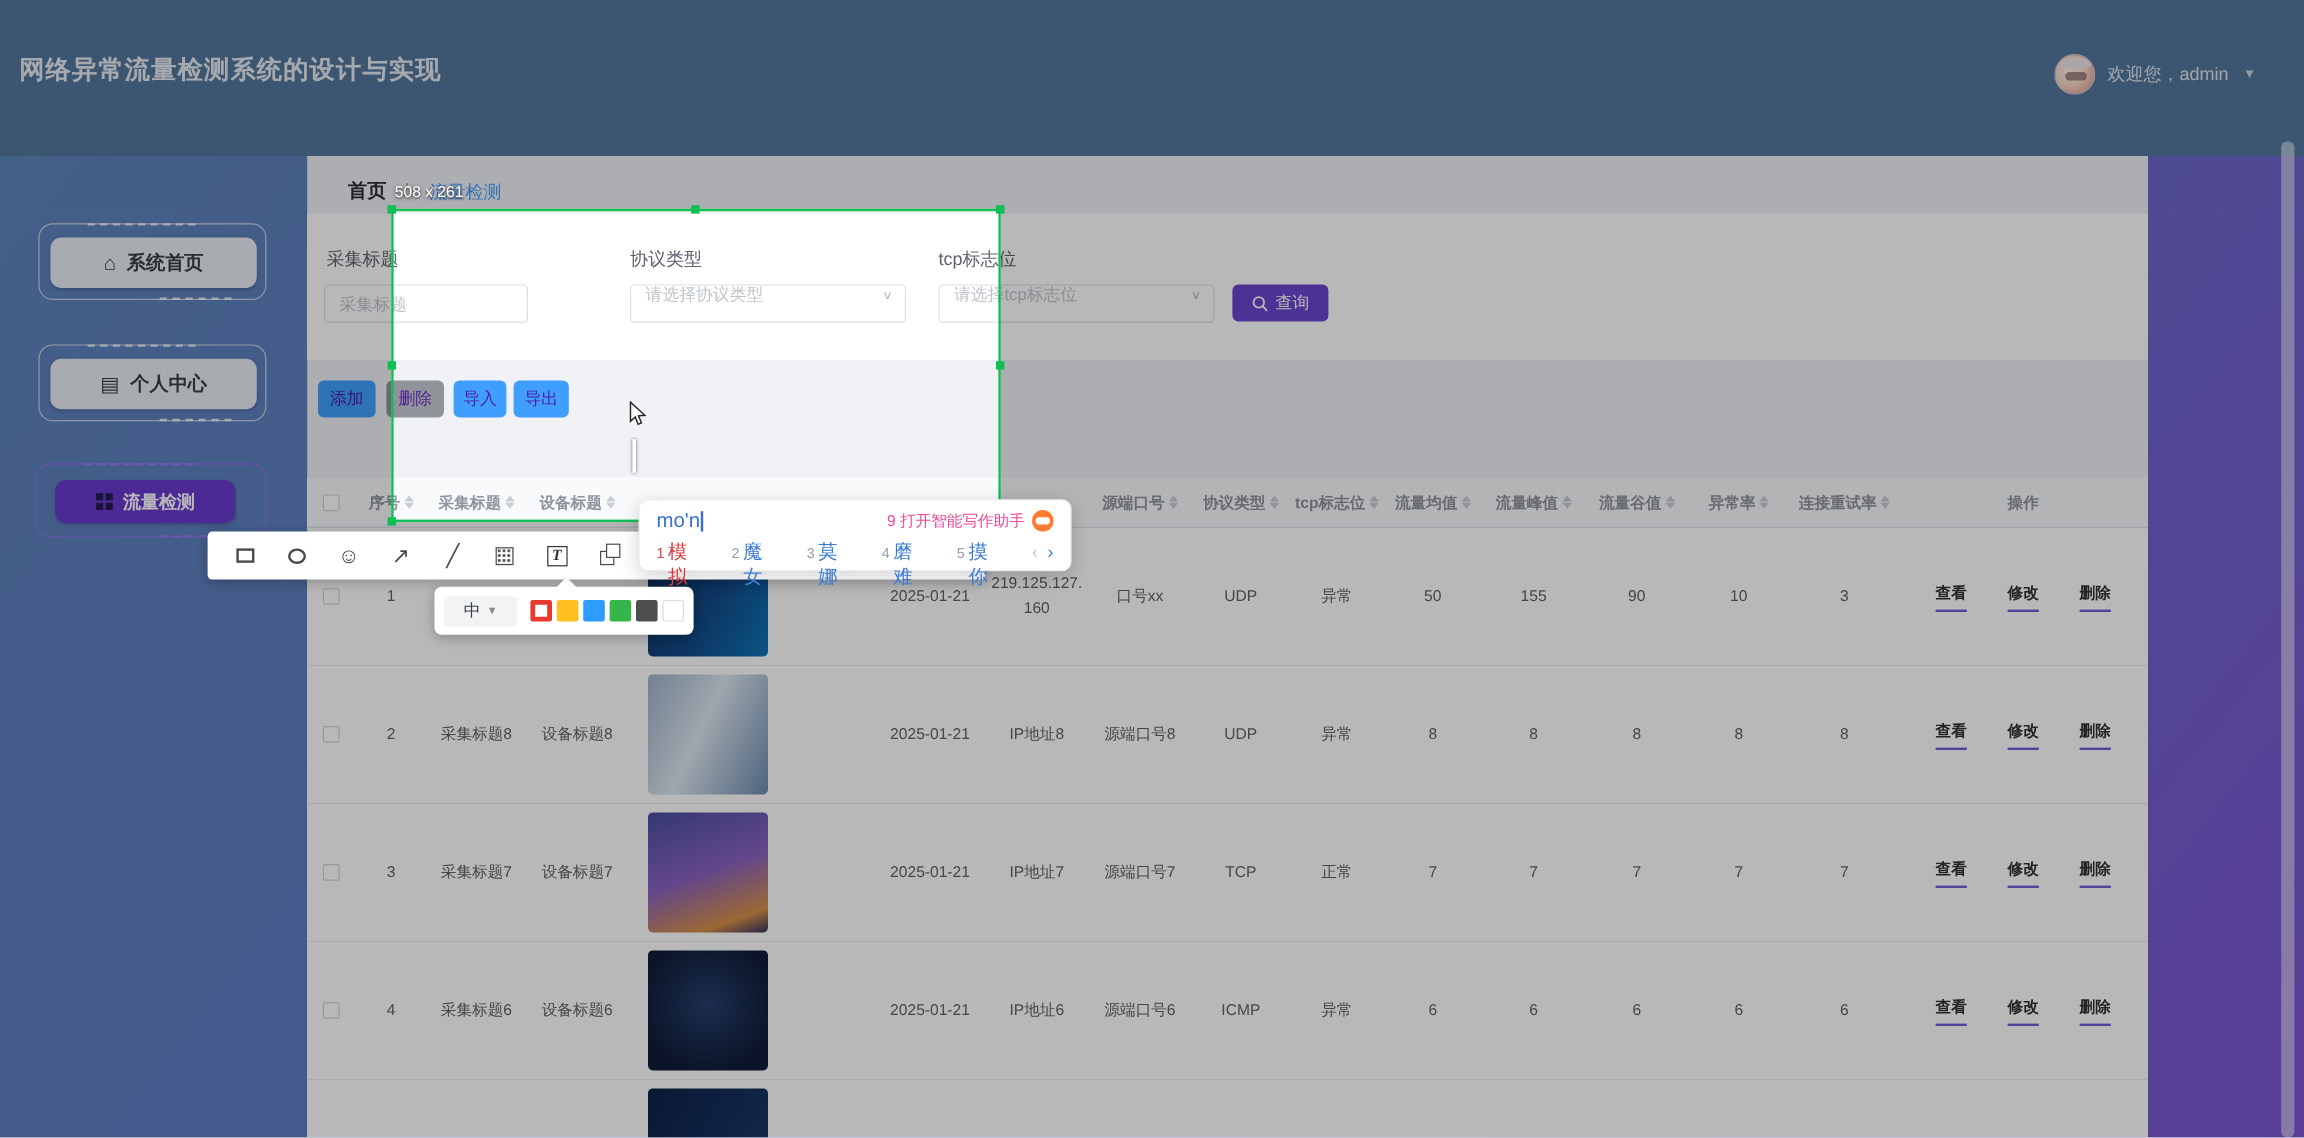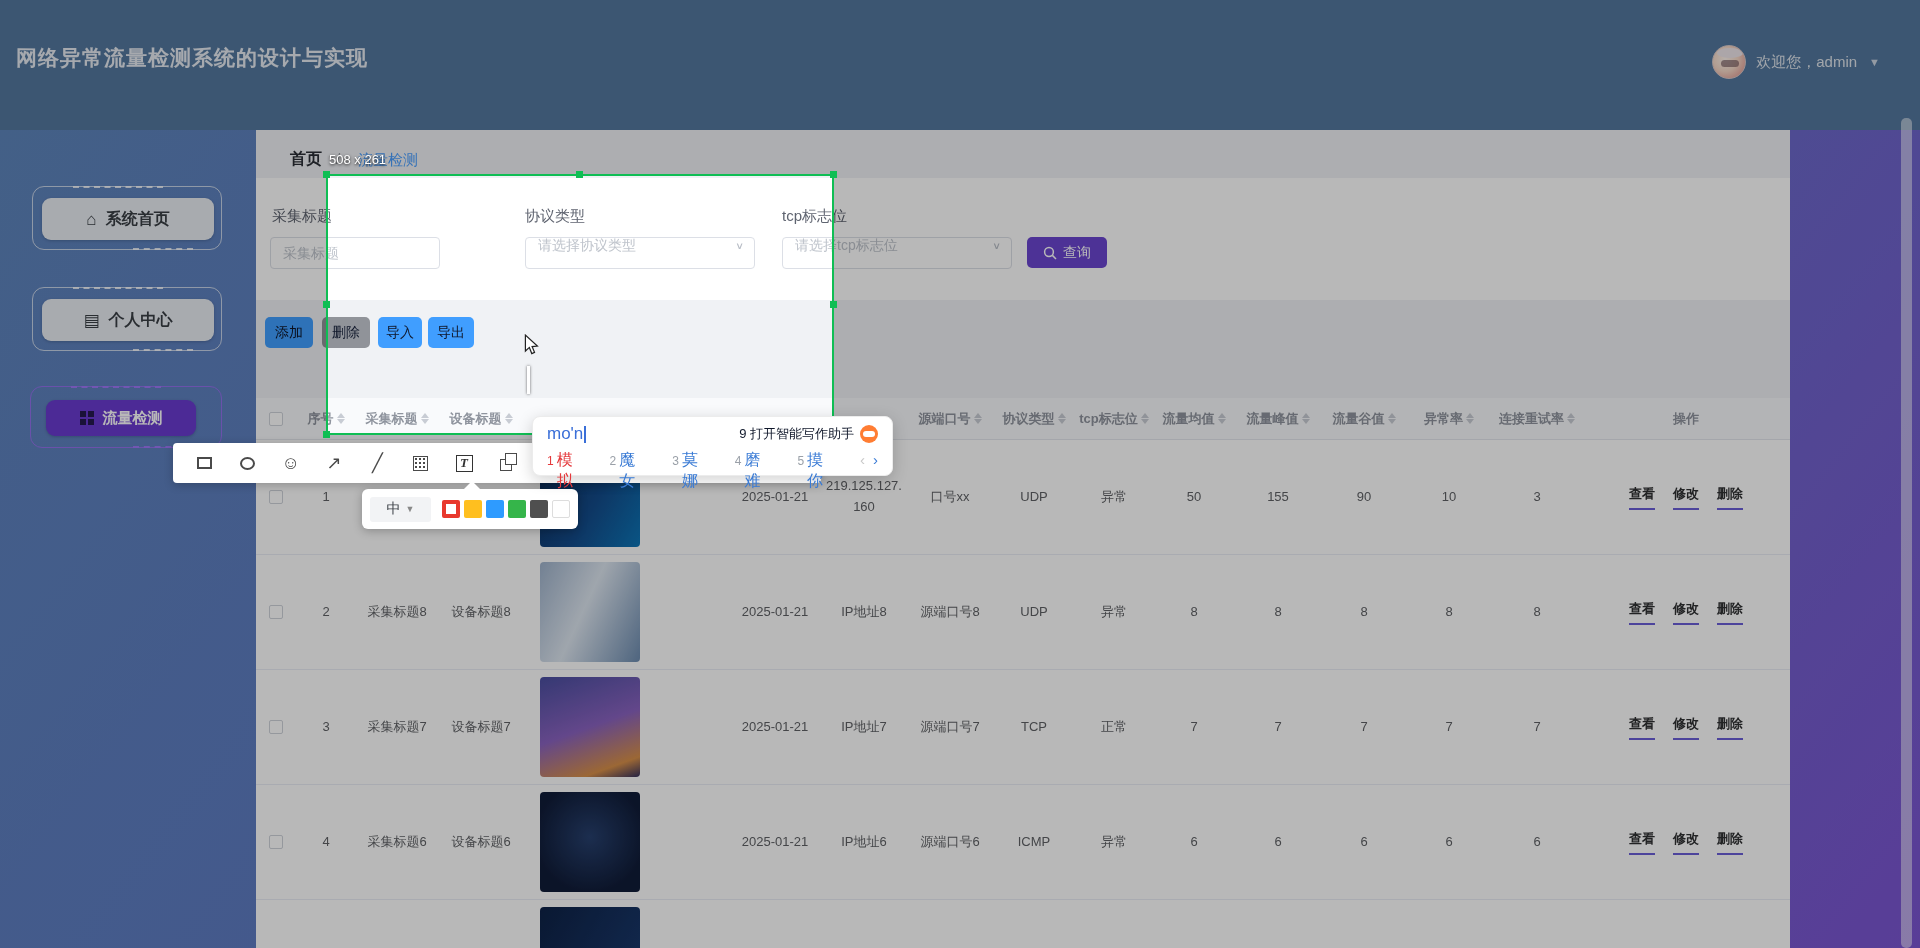--- a/index.html
+++ b/index.html
@@ -45,21 +45,21 @@
   .f-input { top:237px; height:32px; border:1px solid #dcdfe6; border-radius:4px; background:#fff;
              font-size:14px; color:#606266; padding:0 12px; outline:none; font-family:inherit;}
   .f-input::placeholder { color:#bfc4cc; }
   .f-select { top:237px; height:32px; border:1px solid #dcdfe6; border-radius:4px; background:#fff;
               display:flex; align-items:center; justify-content:space-between; padding:0 10px 14px 12px;
               font-size:14px; color:#bfc4cc; }
   .sel-caret { color:#b8bdc6; font-size:12px; transform:scaleY(.8); }
   #search-btn { left:1027px; top:237px; width:80px; height:31px; background:#6b46d0; border:none; border-radius:5px;
                 color:#fff; font-size:14px; display:flex; align-items:center; justify-content:center; gap:6px; cursor:pointer; font-family:inherit;}
 
-  .act-btn { top:317px; height:31px; border:none; border-radius:5px; color:#0f172a; font-size:14px; cursor:pointer; font-family:inherit; }
+  .act-btn { top:317px; height:31px; border:none; border-radius:5px; color:#4c1d95; font-size:14px; cursor:pointer; font-family:inherit; }
   .blue { background:#409eff; } .gray { background:#909399; }
 
   
   #table-card { left:256px; top:398px; width:1534px; height:550px; background:#fff; }
   .thead { display:flex; height:42px; align-items:center; background:#f9fafc; border-bottom:1px solid #e4e7ed; }
   .th { display:flex; align-items:center; justify-content:center; gap:3px; font-size:13px; font-weight:bold; color:#8f949e; }
   .trow { display:flex; height:115px; align-items:center; border-bottom:1px solid #ebeef5; }
   .td { display:flex; align-items:center; justify-content:center; text-align:center; font-size:13px; color:#606266; line-height:1.6; }
   .c0{width:40px}.c1{width:60px}.c2{width:82px}.c3{width:86px}.c4{width:132px}.c5{width:72px}
   .c6{width:94px}.c7{width:84px}.c8{width:88px}.c9{width:80px}.c10{width:80px}.c11{width:80px}
@@ -68,21 +68,21 @@
   .cbx { width:14px; height:14px; border:1px solid #cfd3da; border-radius:2px; background:#fff; }
   .sort { display:inline-flex; flex-direction:column; gap:1px; }
   .sort i { width:0; height:0; border-left:4px solid transparent; border-right:4px solid transparent; display:block;}
   .sort .up { border-bottom:5px solid #c8ccd4; } .sort .dn { border-top:5px solid #c8ccd4; }
   .thumb { width:100px; height:100px; border-radius:4px; }
   .img1 { background:linear-gradient(120deg,#0c2a55 0%,#134b8a 55%,#0d76b8 100%); }
   .img2 { background:linear-gradient(115deg,#9fb3cc 0%,#dde6f0 45%,#6d8cb0 100%); }
   .img3 { background:linear-gradient(160deg,#4a4fa0 0%,#8a63c0 50%,#d8904a 85%,#33305e 100%); }
   .img4 { background:radial-gradient(circle at 50% 45%,#27406e 0%,#101c38 75%); }
   .img5 { background:linear-gradient(120deg,#0e2246 0%,#1b3c72 100%); }
-  .op { display:flex; gap:18px; }
+  .op { display:flex; gap:34px; }
   .op a { font-size:13px; font-weight:bold; color:#303133; text-decoration:none; border-bottom:2px solid #6b5fd8; padding-bottom:3px; cursor:pointer;}
 
   #v-scroll { left:1901px; top:118px; width:11px; height:830px; border-radius:5px; background:rgba(255,255,255,.5); }
 
   
   .dim { background:rgba(0,0,0,.28); z-index:40; }
   #dim-top{left:0;top:0;width:1920px;height:174px;} #dim-left{left:0;top:174px;width:326px;height:261px;}
   #dim-right{left:834px;top:174px;width:1086px;height:261px;} #dim-bottom{left:0;top:435px;width:1920px;height:513px;}
   #sel-rect { left:326px; top:174px; width:508px; height:261px; border:2px solid #0fbe54; z-index:45; }
   .hdl { width:7px; height:7px; background:#0fbe54; z-index:46; }
@@ -123,21 +123,21 @@
   .swatches { display:flex; gap:4px; }
   .sw { width:18px; height:18px; border-radius:2px; cursor:pointer; }
   .sw.sel { background:#fff; border:4px solid #e8392e; }
 
   
   #ime { left:532px; top:392px; width:361px; height:60px; background:#fff; border:1px solid #ececec; border-radius:8px;
          z-index:60; box-shadow:0 4px 16px rgba(0,0,0,.18); padding:7px 14px 0 14px;margin-top:24px; }
   #ime-line1 { display:flex; align-items:center; }
   #ime-pinyin { font-size:17px; color:#3a6fd8; }
   #ime-pcaret { width:2px; height:17px; background:#3a6fd8; margin-left:1px; }
-  #ime-assist { margin-left:auto; display:flex; align-items:center; gap:6px; font-size:13px; color:#0f172a; cursor:pointer;}
+  #ime-assist { margin-left:auto; display:flex; align-items:center; gap:6px; font-size:13px; color:#ec4899; cursor:pointer;}
   #robot { width:18px; height:18px; border-radius:50%; background:#ff7d33; position:relative; }
   #robot::before { content:""; position:absolute; left:3px; top:6px; width:12px; height:6px; border-radius:3px; background:#fff; }
   #ime-line2 { display:flex; align-items:baseline; gap:24px; margin-top:6px; }
   .cand { display:flex; align-items:baseline; gap:3px; cursor:pointer; }
   .cand b { font-size:12px; font-weight:normal; color:#9aa0a8; }
   .cand span { font-size:16px; color:#3a7bd5; }
   .cand.first b, .cand.first span { color:#e4393c; }
   #ime-pager { margin-left:auto; display:flex; gap:8px; font-size:15px; }
   #pg-prev { color:#c8c8c8; cursor:pointer; } #pg-next { color:#3a7bd5; cursor:pointer; }
 </style>

